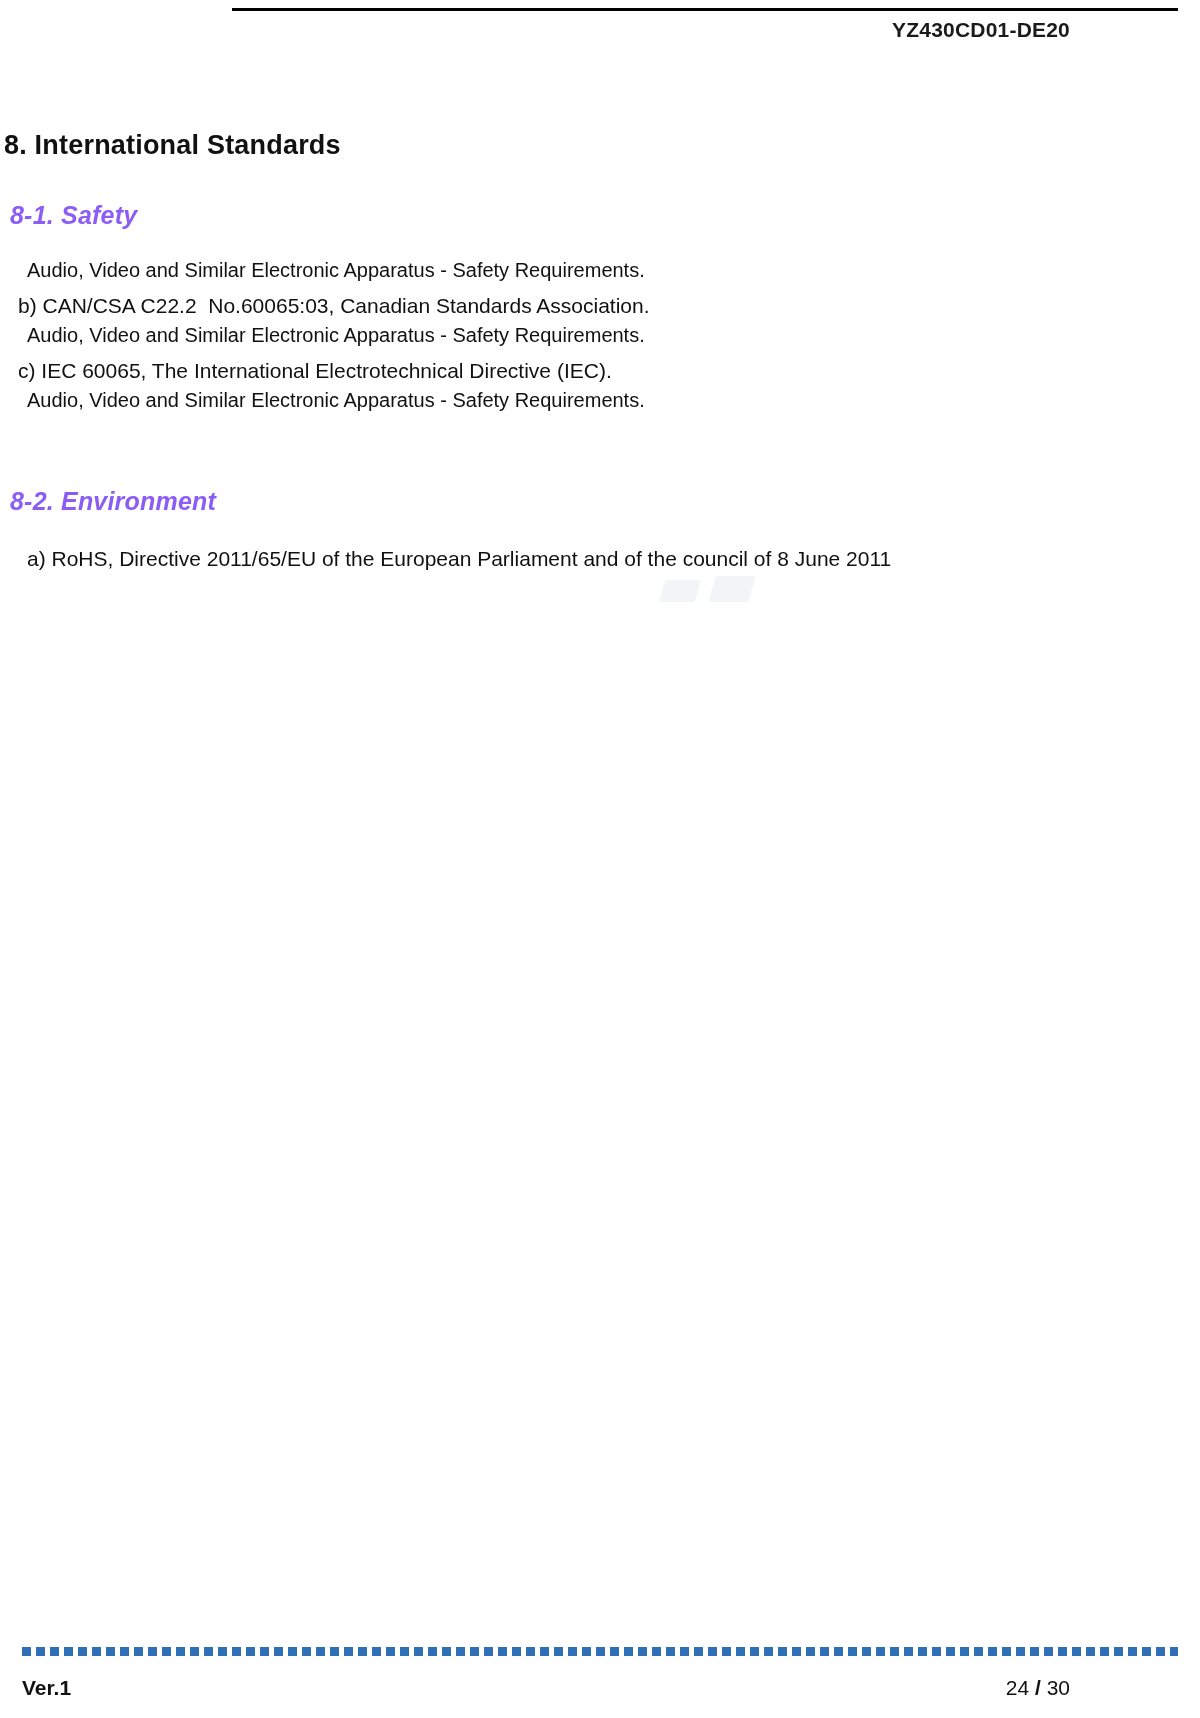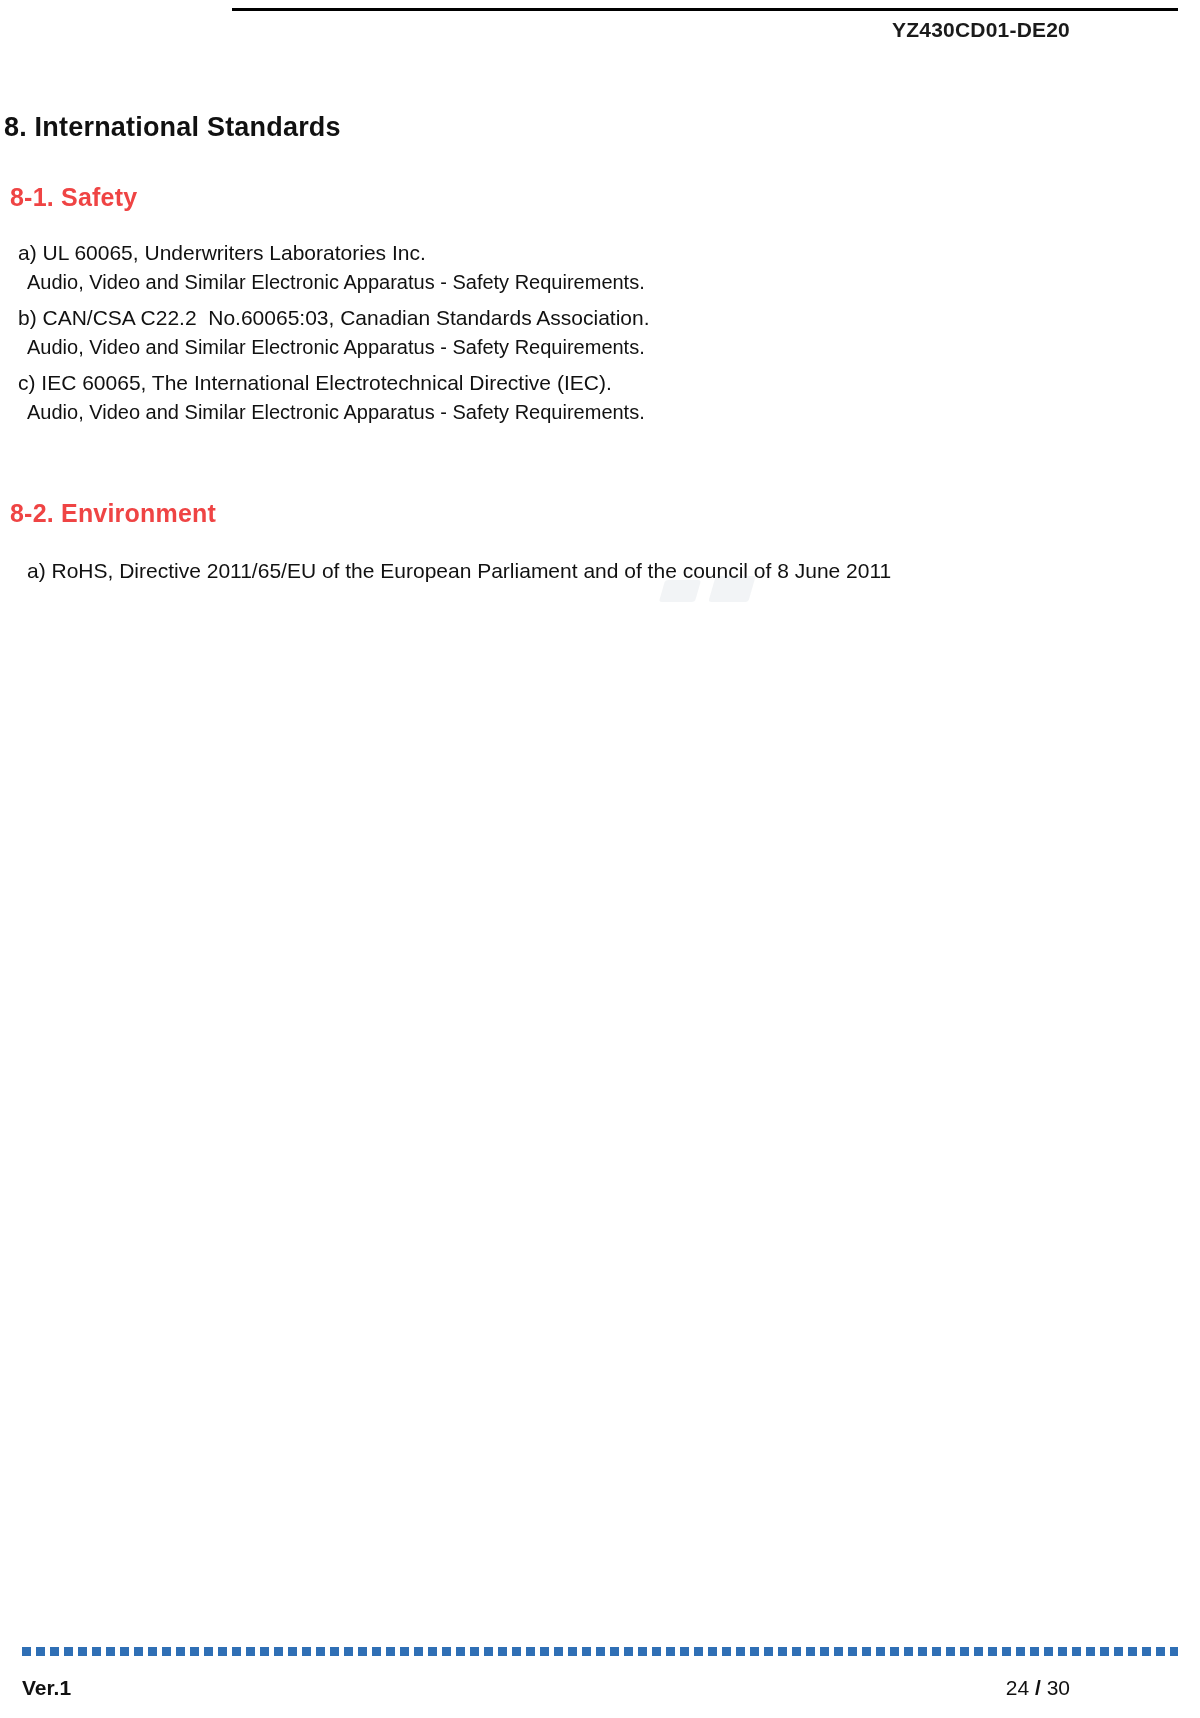--- a/index.html
+++ b/index.html
@@ -39,39 +39,40 @@
     font-size: 21px;
     font-weight: bold;
     letter-spacing: 0.2px;
     color: #1a1a1a;
     white-space: nowrap;
   }
 
   
   .content {
     position: absolute;
-    top: 112px;
+    top: 130px;
     left: 0;
     width: 1200px;
   }
 
   h1.section-title {
     margin: 0 0 0 4px;
     font-size: 27px;
     font-weight: bold;
     letter-spacing: 0.2px;
     color: #111111;
   }
 
   h2.subsection-title {
     margin: 40px 0 0 10px;
     font-size: 25px;
     font-weight: bold;
     letter-spacing: 0.2px;
-    color: #ef4444;
+    color: #8b5cf6;
+    font-style: italic;
   }
 
   .list {
     margin: 26px 0 0 0;
     padding: 0;
     list-style: none;
   }
   .list-item {
     margin: 0 0 6px 0;
     padding: 0;
@@ -186,21 +187,20 @@
   <div class="header-code">YZ430CD01-DE20</div>
 
   <div class="content">
 
     <h1 class="section-title">8. International Standards</h1>
 
     <h2 class="subsection-title">8-1. Safety</h2>
 
     <ul class="list">
       <li class="list-item">
-        <div class="item-main">a) UL 60065, Underwriters Laboratories Inc.</div>
         <div class="item-sub">Audio, Video and Similar Electronic Apparatus - Safety Requirements.</div>
       </li>
       <li class="list-item">
         <div class="item-main">b) CAN/CSA C22.2  No.60065:03, Canadian Standards Association.</div>
         <div class="item-sub">Audio, Video and Similar Electronic Apparatus - Safety Requirements.</div>
       </li>
       <li class="list-item">
         <div class="item-main">c) IEC 60065, The International Electrotechnical Directive (IEC).</div>
         <div class="item-sub">Audio, Video and Similar Electronic Apparatus - Safety Requirements.</div>
       </li>

